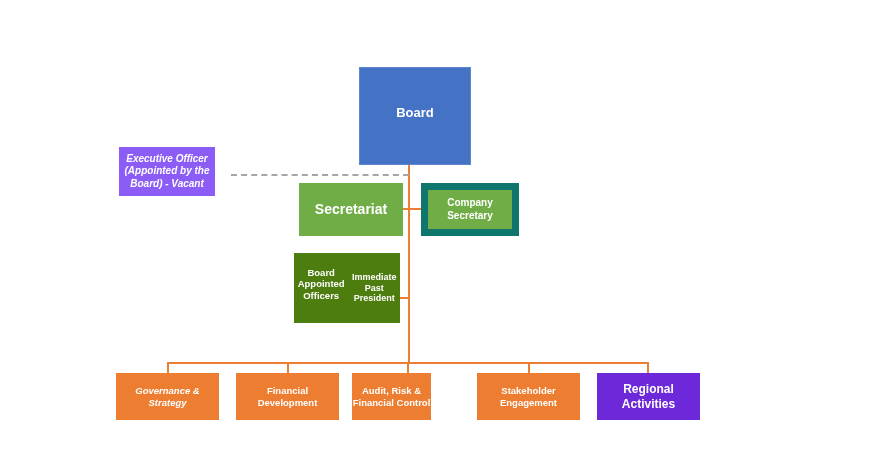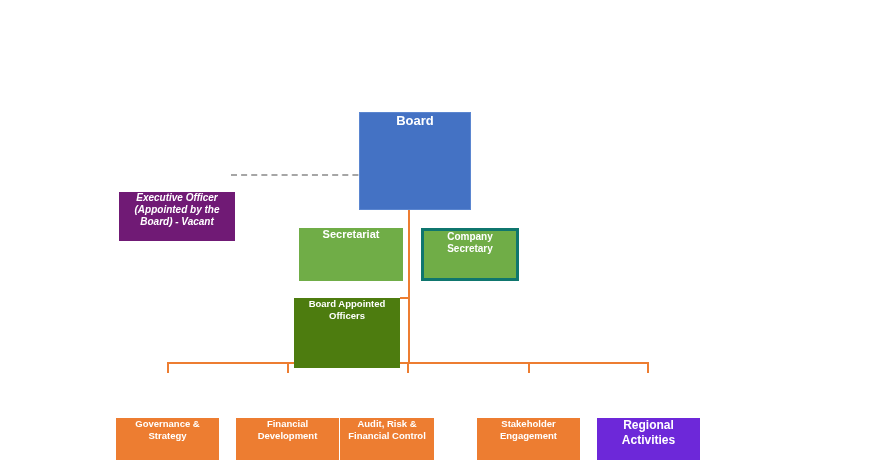--- a/index.html
+++ b/index.html
@@ -14,29 +14,28 @@
     position: relative;
     width: 872px;
     height: 460px;
     background: #ffffff;
     overflow: hidden;
   }
   .node {
     position: absolute;
     box-sizing: border-box;
     display: flex;
-    flex-direction: column;
+    flex-direction: row;
     align-items: center;
-    justify-content: flex-start;
+    justify-content: center;
     text-align: center;
     color: #ffffff;
     font-weight: bold;
     line-height: 1.22;
     z-index: 3;
-    margin-top: 45px;
   }
   .connector {
     position: absolute;
     background: #ED7D31;
     z-index: 1;
   }
   .connector-dashed {
     position: absolute;
     z-index: 1;
     border-top: 2px dashed #A6A6A6;
@@ -47,59 +46,59 @@
   #node-board {
     left: 359px; top: 67px; width: 112px; height: 98px;
     background: #4472C4;
     border: 1px solid #5B86D0;
   }
   #node-board .title { font-size: 13px; margin-bottom: 7px; }
   #node-board .sub   { font-size: 10px; }
 
   
   #node-executive-officer {
-    left: 119px; top: 147px; width: 116px; height: 49px;
-    background: #701a75;
+    left: 119px; top: 147px; width: 96px; height: 49px;
+    background: #8b5cf6;
     font-style: italic;
     font-size: 10px;
   }
 
   
   #node-secretariat {
     left: 299px; top: 183px; width: 104px; height: 53px;
     background: #70AD47;
-    font-size: 11px;
+    font-size: 14px;
   }
 
   
   #node-company-secretary {
     left: 421px; top: 183px; width: 98px; height: 53px;
     background: #70AD47;
-    border: 3px solid #0f766e;
+    border: 7px solid #0f766e;
     font-size: 10px;
   }
 
   
   #node-board-appointed-officers {
     left: 294px; top: 253px; width: 106px; height: 70px;
     background: #4d7c0f;
     font-size: 9px;
   }
   #node-board-appointed-officers .title { font-size: 9.5px; margin-bottom: 8px; }
   #node-board-appointed-officers .sub   { font-size: 9px; }
 
   
   .node-bottom {
     top: 373px; height: 47px;
     background: #ED7D31;
     font-size: 9.5px;
   }
-  #node-governance-strategy     { left: 116px; width: 103px; }
+  #node-governance-strategy     { left: 116px; width: 103px; font-style: italic; }
   #node-business-development    { left: 236px; width: 103px; }
-  #node-audit-risk-financial    { left: 340px; width: 94px; }
+  #node-audit-risk-financial    { left: 352px; width: 79px; }
   #node-stakeholder-engagement  { left: 477px; width: 103px; }
   #node-regional-activities     {
     left: 597px; width: 103px;
     background: #6d28d9;
     font-size: 12px;
   }
 </style>
 </head>
 <body>
 
@@ -134,20 +133,21 @@
   <div class="node" id="node-secretariat">
     <div>Secretariat</div>
   </div>
 
   <div class="node" id="node-company-secretary">
     <div>Company Secretary</div>
   </div>
 
   <div class="node" id="node-board-appointed-officers">
     <div class="title">Board Appointed Officers</div>
+    <div class="sub">Immediate Past President</div>
   </div>
 
   <div class="node node-bottom" id="node-governance-strategy">
     <div>Governance &amp; Strategy</div>
   </div>
 
   <div class="node node-bottom" id="node-business-development">
     <div>Financial Development</div>
   </div>
 

